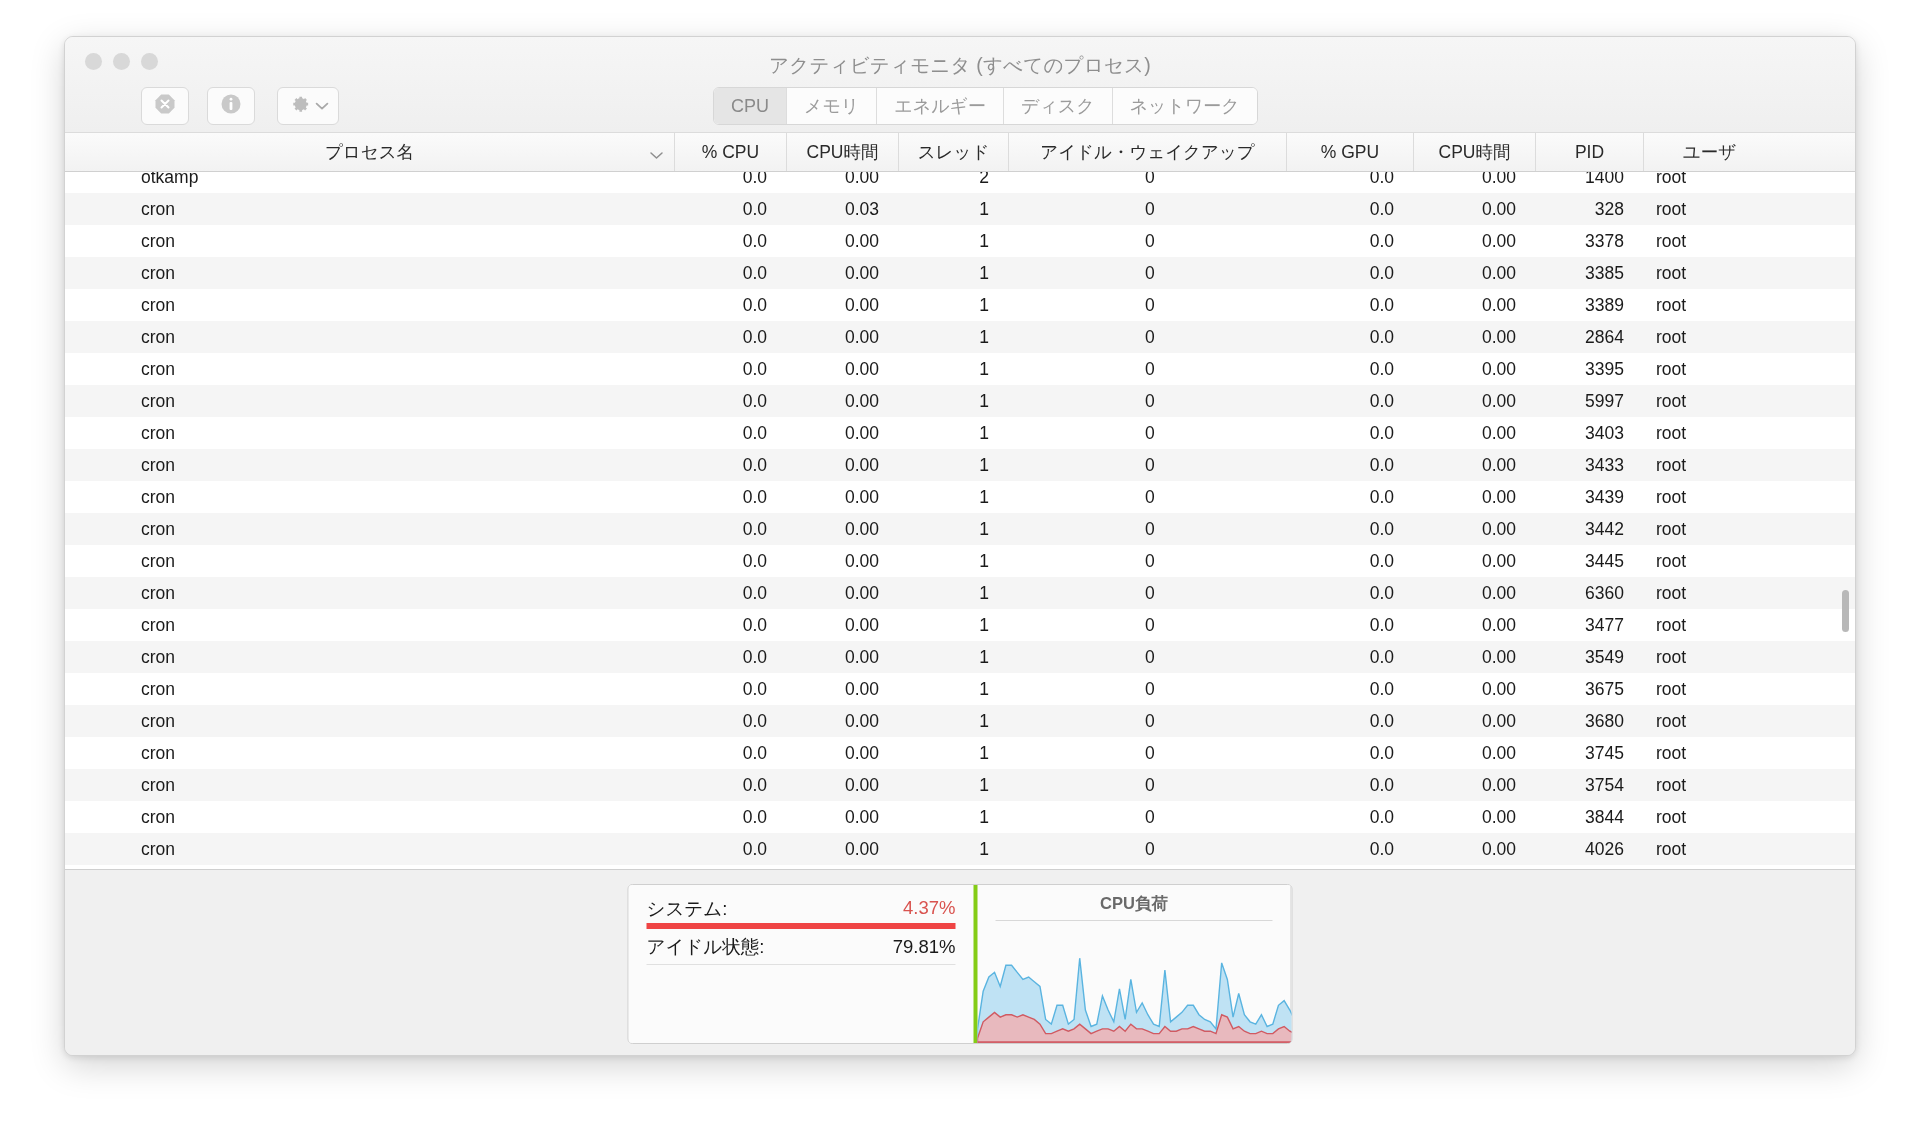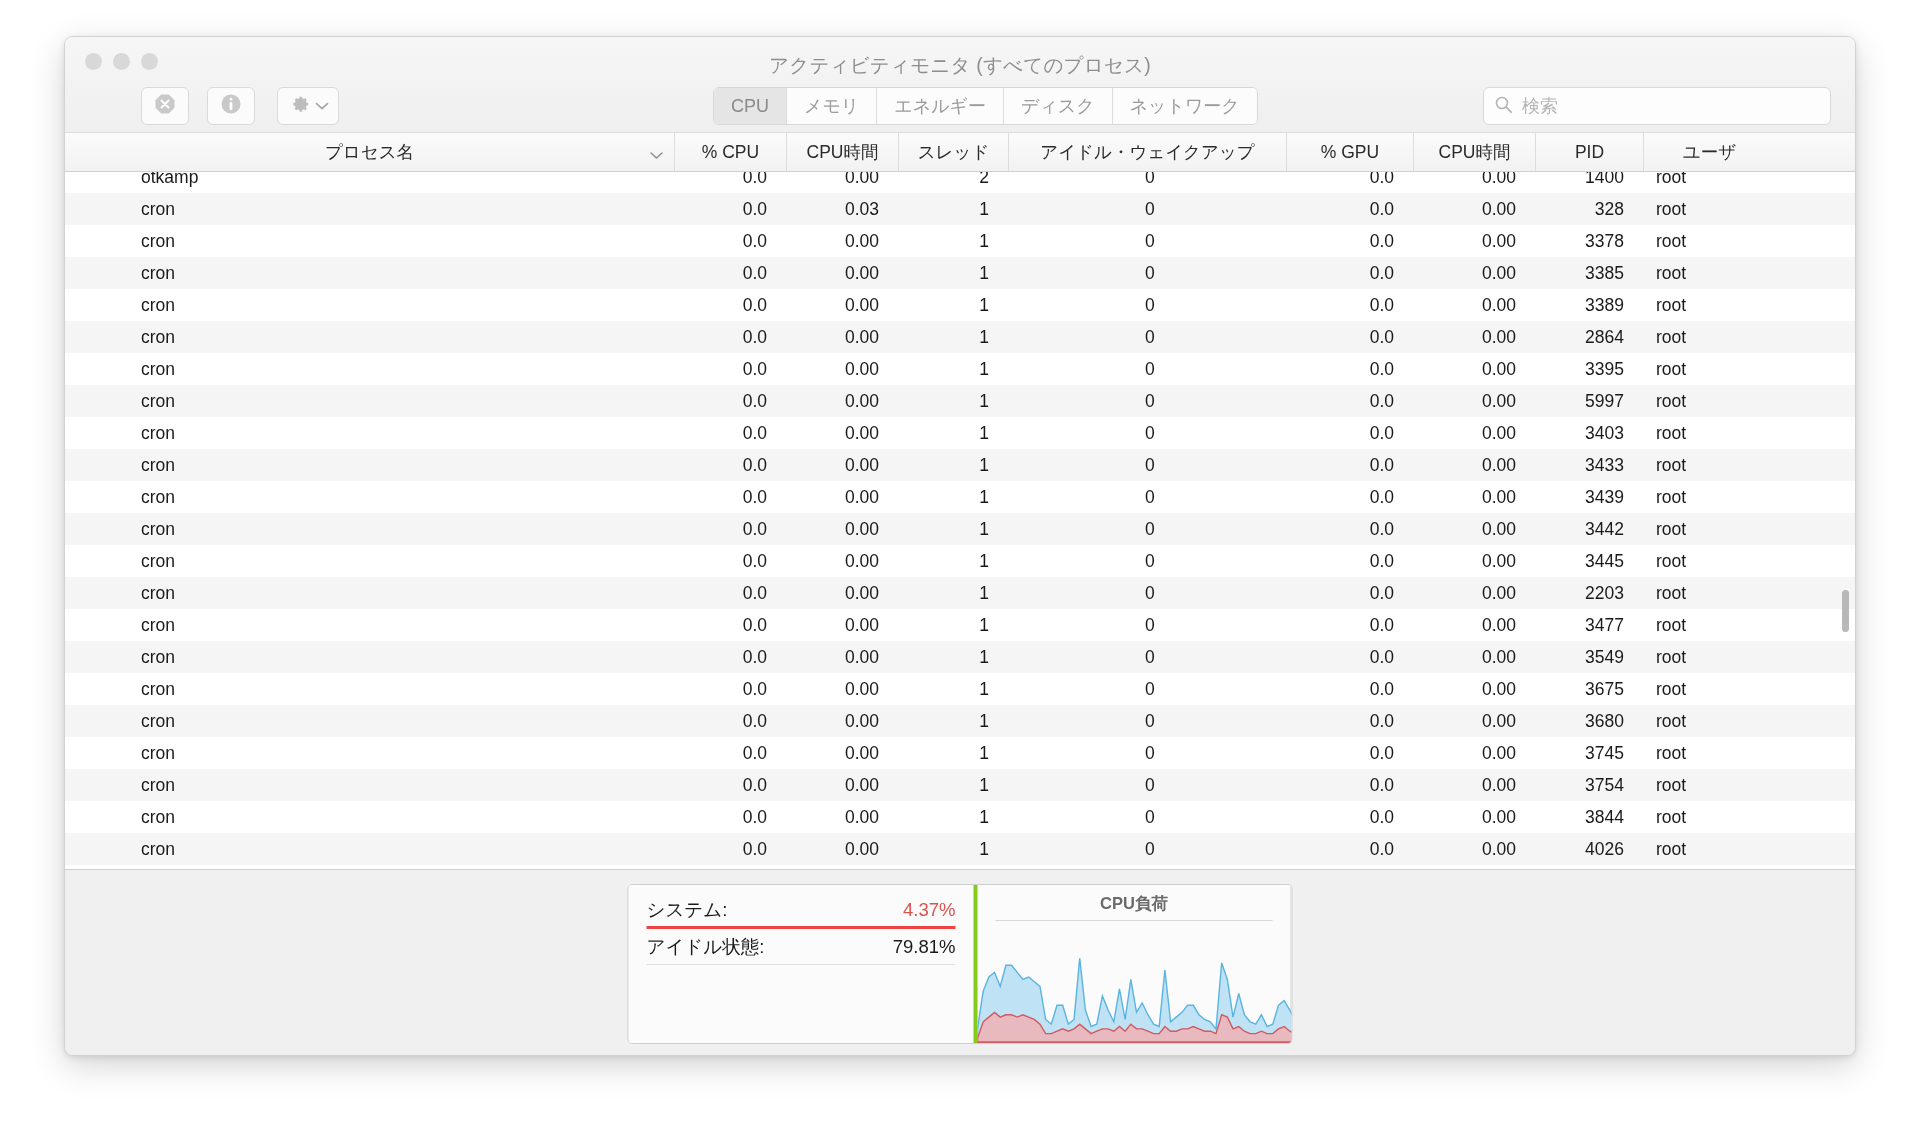--- a/index.html
+++ b/index.html
@@ -201,21 +201,21 @@
   .stat-panel {
     width: 345px;
     padding: 8px 18px 0 18px;
     background: #fbfbfb;
   }
   .stat-row {
     display: flex;
     justify-content: space-between;
     align-items: center;
     height: 36px;
-    border-bottom: 3px solid #ef4444;
+    border-bottom: 6px solid #ef4444;
     font-size: 18.5px;
     color: #1a1a1a;
   }
   .stat-row:last-child { border-bottom: 1px solid #e0e0e0; }
   .stat-val { font-weight: normal; }
 
   .graph-panel {
     width: 318px;
     border-left: 4px solid #84cc16;
     border-right: 1px solid #cfcfcf;
@@ -292,29 +292,20 @@
       </div>
 
       <div id="tabs">
         <div class="tab selected">CPU</div>
         <div class="tab">メモリ</div>
         <div class="tab">エネルギー</div>
         <div class="tab">ディスク</div>
         <div class="tab">ネットワーク</div>
       </div>
 
-      <div id="search-box">
-        <span class="ico">
-          <svg width="19" height="19" viewBox="0 0 20 20">
-            <circle cx="8.4" cy="8.4" r="5.8" fill="none" stroke="#b5b5b5" stroke-width="1.7"></circle>
-            <path d="M12.8 12.8 L18 18" stroke="#b5b5b5" stroke-width="1.9" stroke-linecap="round"></path>
-          </svg>
-        </span>
-        <span id="search-input-text">検索</span>
-      </div>
 
     </div>
   </div>
 
   <div id="col-header">
     <div class="col-h" style="width:610px">
       <span class="lbl">プロセス名</span>
       <span class="sort-chev">
         <svg width="15" height="11" viewBox="0 0 15 11">
           <path d="M2 3 L7.5 8 L13 3" fill="none" stroke="#8f8f8f" stroke-width="1.5" stroke-linecap="round" stroke-linejoin="round"></path>
@@ -493,21 +484,21 @@
           <div class="cell user" style="width: 131px;">root</div>
         </div>
         <div class="row alt">
           <div class="cell name" style="width: 610px;">cron</div>
           <div class="cell num" style="width: 112px;">0.0</div>
           <div class="cell num" style="width: 112px;">0.00</div>
           <div class="cell num" style="width: 110px;">1</div>
           <div class="cell left" style="width: 278px; padding-left: 136px; justify-content: flex-start;">0</div>
           <div class="cell num" style="width: 127px;">0.0</div>
           <div class="cell num" style="width: 122px;">0.00</div>
-          <div class="cell num" style="width: 108px;">2203</div>
+          <div class="cell num" style="width: 108px;">6360</div>
           <div class="cell user" style="width: 131px;">root</div>
         </div>
         <div class="row">
           <div class="cell name" style="width: 610px;">cron</div>
           <div class="cell num" style="width: 112px;">0.0</div>
           <div class="cell num" style="width: 112px;">0.00</div>
           <div class="cell num" style="width: 110px;">1</div>
           <div class="cell left" style="width: 278px; padding-left: 136px; justify-content: flex-start;">0</div>
           <div class="cell num" style="width: 127px;">0.0</div>
           <div class="cell num" style="width: 122px;">0.00</div>

